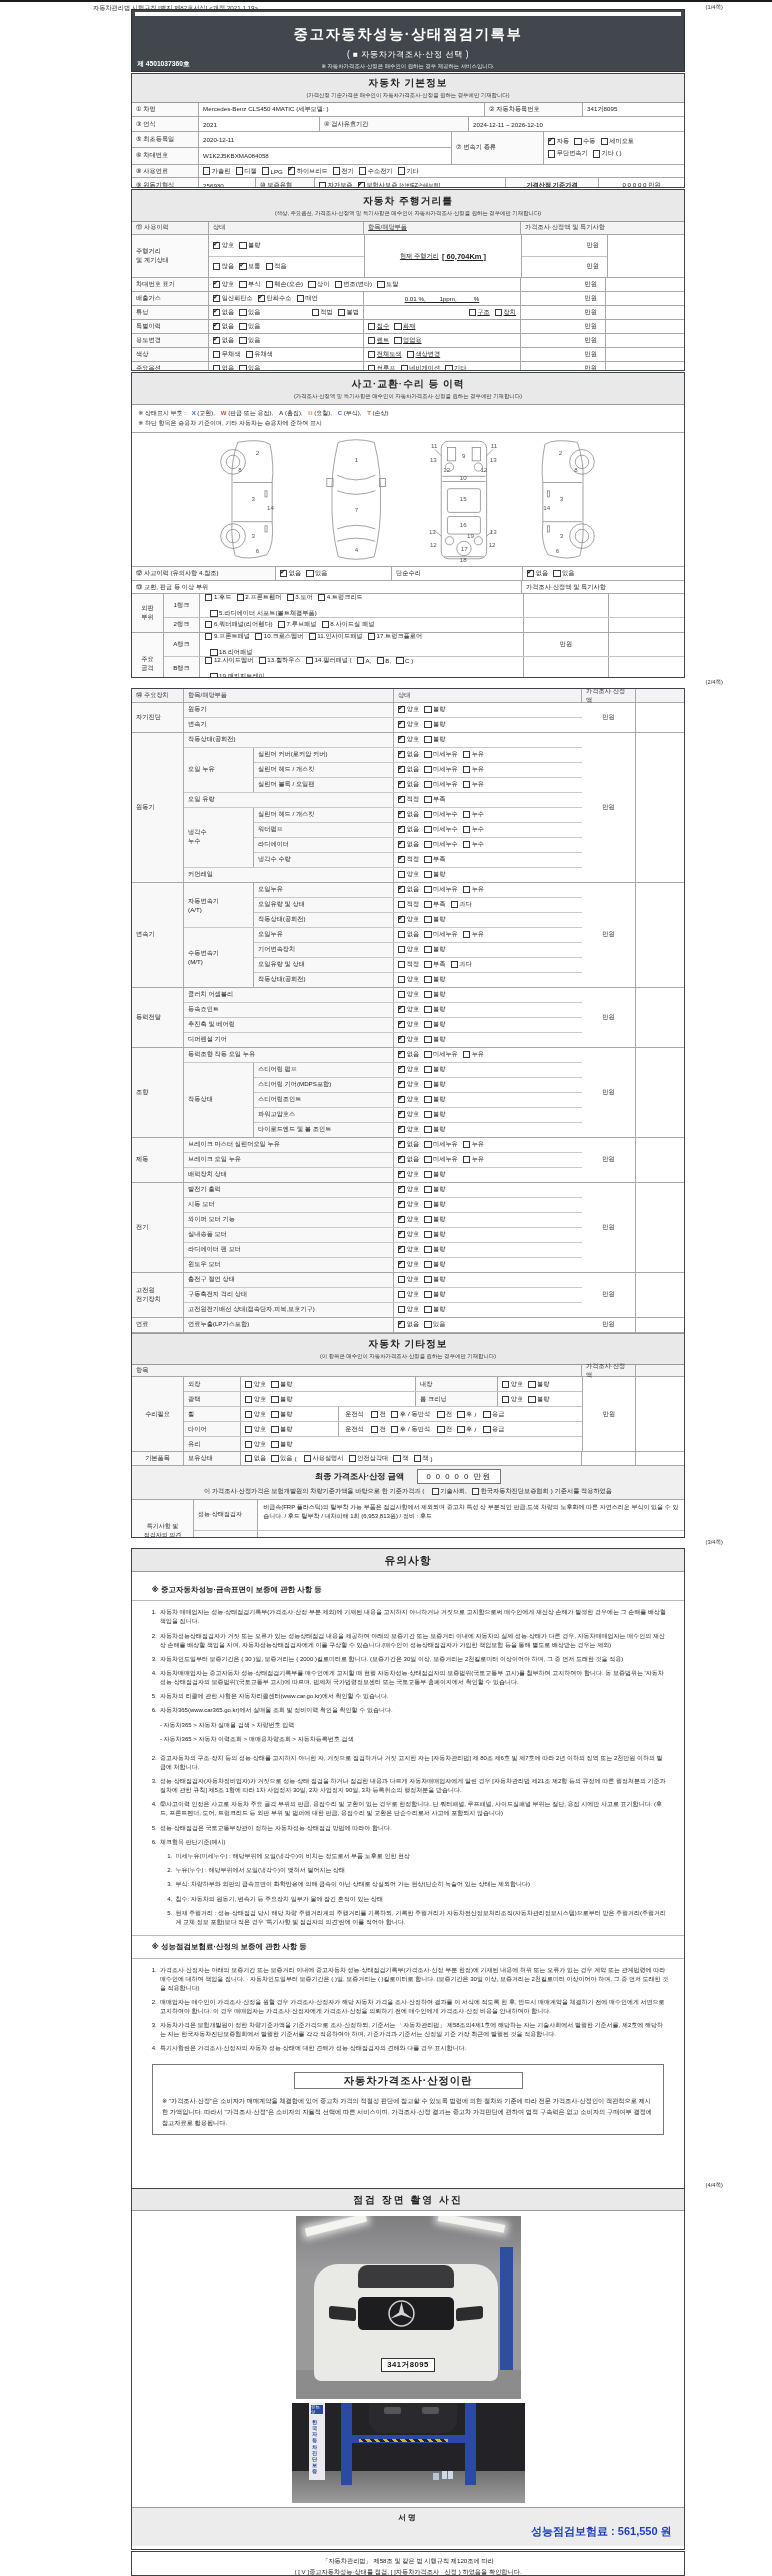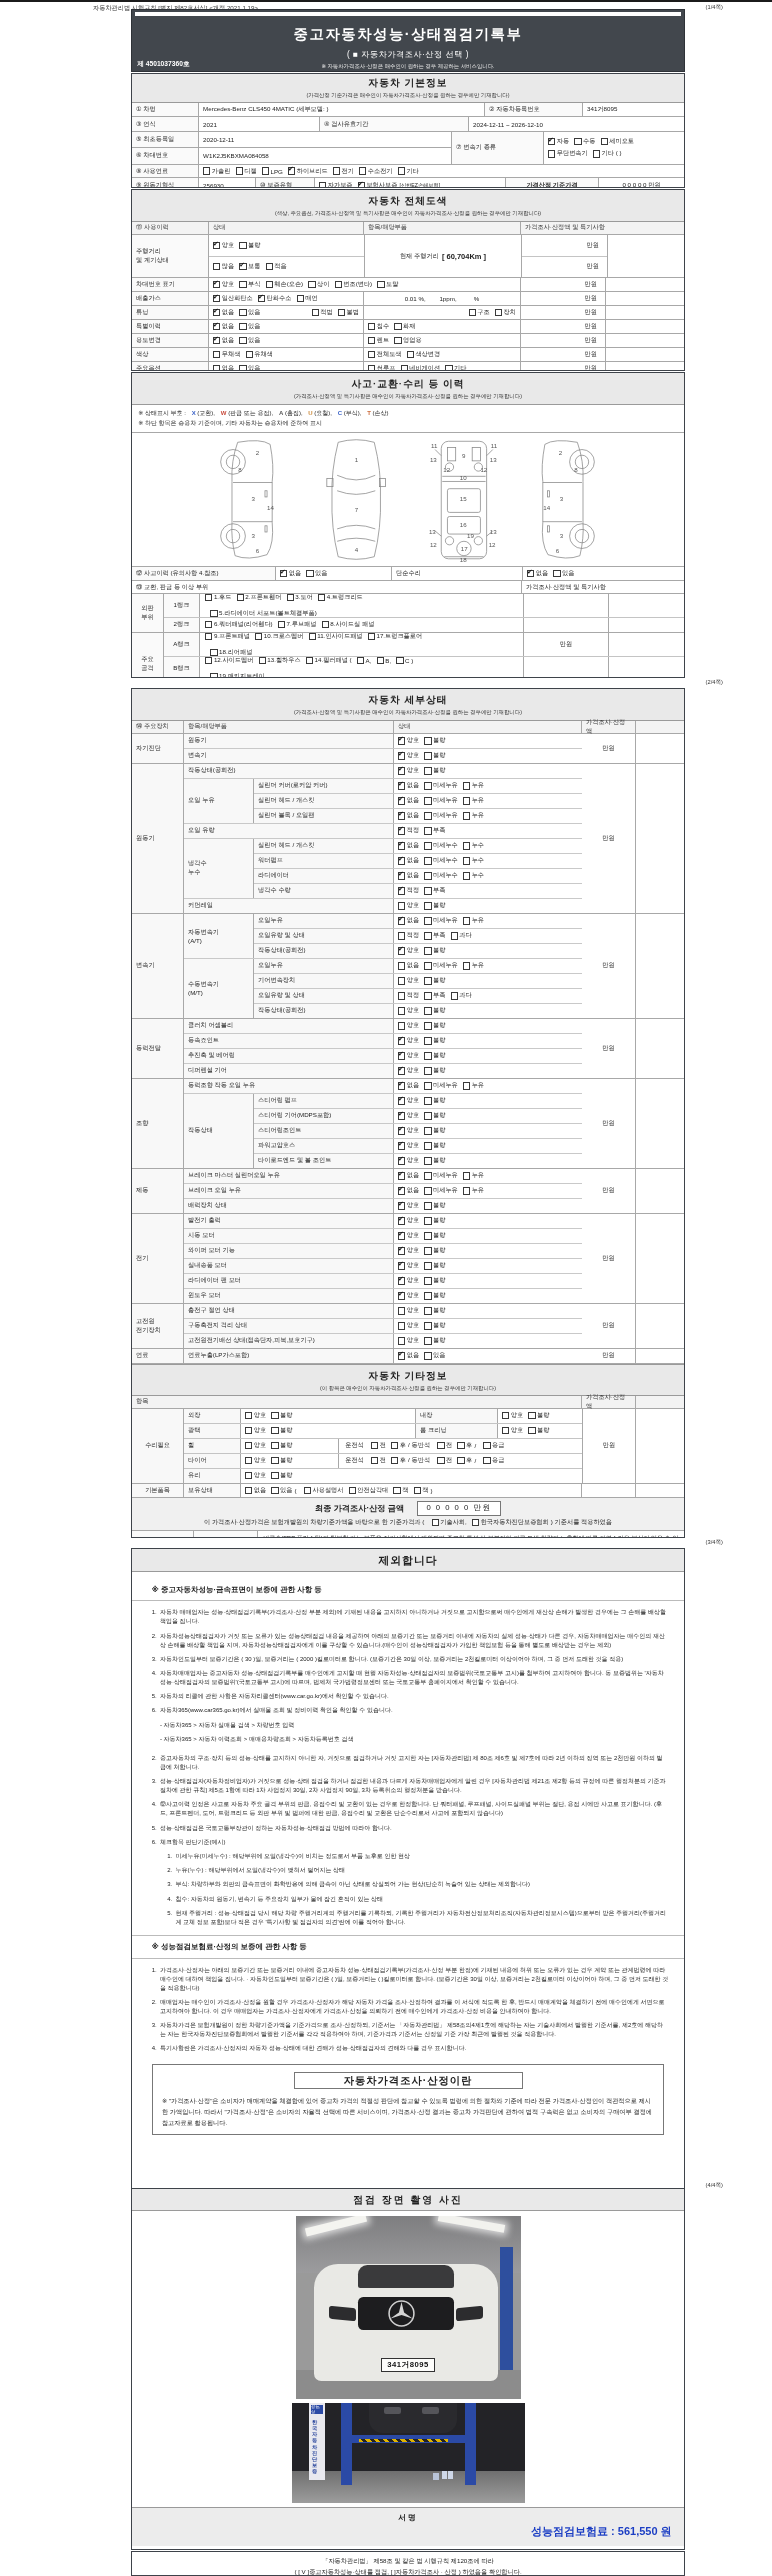--- a/index.html
+++ b/index.html
@@ -39,21 +39,21 @@
   .s1 .dn{position:absolute;left:5.2px;bottom:2.6px;font-size:6.7px;font-weight:bold;}
   
   .w130{width:67px;flex:none;} .w190{width:98px;flex:none;} .w235{width:121px;flex:none;}
   .w290{width:149px;flex:none;} .w180{width:93px;flex:none;} .w110{width:57px;flex:none;}
   .w115{width:59px;flex:none;} .w370{width:191px;flex:none;} .fx1{flex:1;}
   .h28{height:14.4px;} .h32{height:16.5px;} .h26{height:13.4px;} .h27{height:14px;} .h40{height:20.6px;}
   .colstack{display:flex;flex-direction:column;flex:none;}
   .colstack > .fr:last-child{border-bottom:none;}
   .wsmall{font-size:5.2px;margin-left:2.1px;color:#222;}
   
-  .cw1{width:77px;flex:none;} .cw2{width:155px;flex:none;} .cw3{width:157px;flex:none;}
+  .cw1{width:77px;flex:none;} .cw2{width:155px;flex:none;} .cw3{width:157px;flex:none;text-decoration:underline;}
   .cw4{width:85px;flex:none;} .cw5{width:77px;flex:none;}
   .colhead{background:#f3f3f3;font-size:6.2px;color:#333;}
   .pr{justify-content:flex-end;padding-right:8.2px;}
   .mil{font-weight:bold;font-size:7.5px;margin-left:3.1px;}
   .emv{white-space:pre;font-size:6.2px;}
   
   .legend{padding:3.6px 6.2px;font-size:6px;border-bottom:0.5px solid #a8a8a8;line-height:1.7;}
   .lgc{font-weight:bold;margin-left:4.1px;}
   .diagwrap{border-bottom:0.5px solid #a8a8a8;padding:2.1px 0;}
   .aw1{width:144px;flex:none;} .aw2{width:116px;flex:none;} .aw3{width:131px;flex:none;}
@@ -215,21 +215,21 @@
   <div class="sec s1" style="top:0;height:63px;">
     <div class="stripe"></div>
     <div class="t">중고자동차성능·상태점검기록부</div>
     <div class="st">( ■ 자동차가격조사·산정 선택 )</div>
     <div class="sn">※ 자동차가격조사·산정은 매수인이 원하는 경우 제공하는 서비스입니다.</div>
     <div class="dn">제 4501037360호</div>
   </div>
 
   <div class="sec" style="top:180px;height:182px;">
     <div class="gh">
-      <div class="t1" style="font-size:9.8px;">자동차 전체도색</div>
+      <div class="t1" style="font-size:9.8px;">자동차 주행거리를</div>
       <div class="t2">(색상, 주요옵션, 가격조사·산정액 및 특기사항은 매수인이 자동차가격조사·산정을 원하는 경우에만 기재합니다)</div>
     </div>
     <div class="fr h26 colhead">
       <div class="fc cw1">⑪ 사용이력</div>
       <div class="fc cw2">상태</div>
       <div class="fc cw3">항목/해당부품</div>
       <div class="fc fx1">가격조사·산정액 및 특기사항</div>
     </div>
     <div class="orow">
       <div class="fc lab cw1 pre">주행거리
@@ -644,24 +644,20 @@
           <div class="fc rk lab ctr">C랭크</div>
           <div class="fc parts"></div>
           <div class="fc" style="width:85px;flex:none;"></div>
           <div class="fc last" style="width:75px;flex:none;"></div>
         </div>
       </div>
     </div>
   </div>
 
   <div class="sec" style="top:679px;height:850px;">
-    <div class="gh">
-      <div class="t1" style="font-size:9.8px;">자동차 세부상태</div>
-      <div class="t2">(가격조사·산정액 및 특기사항은 매수인이 자동차가격조사·산정을 원하는 경우에만 기재합니다)</div>
-    </div>
     <div class="fr h26 colhead">
       <div class="fc" style="width:52px;flex:none;">⑭ 주요장치</div>
       <div class="fc fx1">항목/해당부품</div>
       <div class="fc dstate">상태</div>
       <div class="fc dprice" style="justify-content:flex-start;">가격조사·산정액</div>
       <div class="fc dbl last"></div>
     </div>
 
     <div id="detail-body">
         <div class="dblk">
@@ -1469,21 +1465,21 @@
         <div class="rrow" style="height:31px;border-bottom:none;">
           <div class="fc opw2 pre">가격·조사산정자</div>
           <div class="fc optxt last"></div>
         </div>
       </div>
     </div>
   </div>
 
   <div class="sec" style="top:1539px;height:641px;">
     <div class="gh">
-      <div class="t1">제외합니다</div>
+      <div class="t1">유의사항</div>
     </div>
     <div class="ncontent">
       <div class="nsechead">※ 중고자동차성능·금속표면이 보증에 관한 사항 등</div>
       <div class="nrule"></div>
       <div class="nlist">
           <div class="nitem">
             <span class="nno">1.</span>
             <span class="ntx">자동차 매매업자는 성능·상태점검기록부(가격조사·산정 부분 제외)에 기재된 내용을 고지하지 아니하거나 거짓으로 고지함으로써 매수인에게 재산상 손해가 발생한 경우에는 그 손해를 배상할 책임을 집니다.</span>
           </div>
           <div class="nitem">

